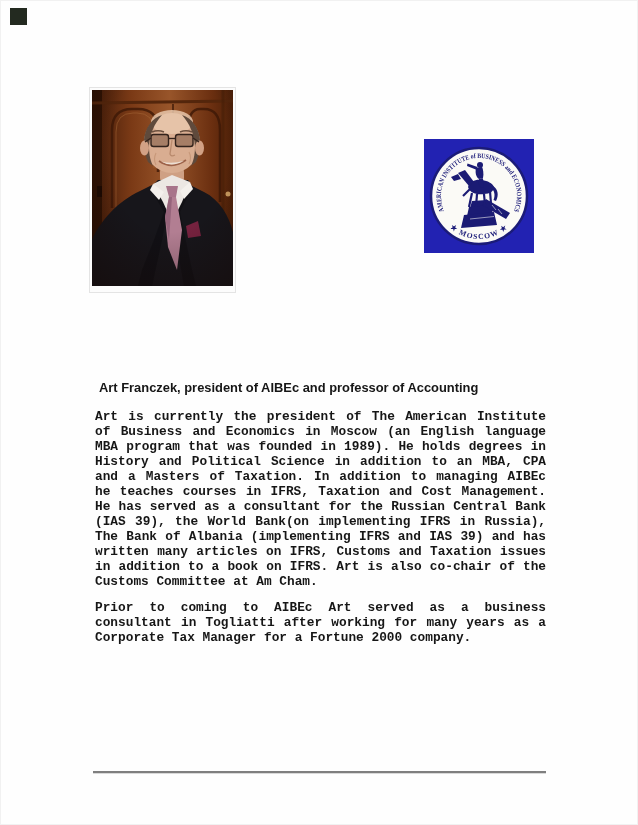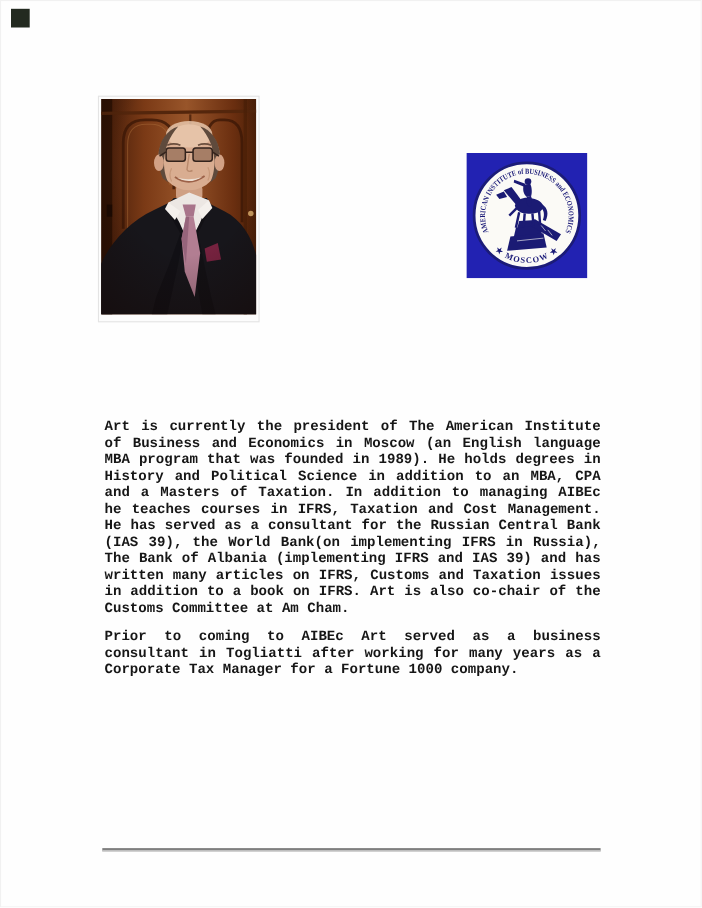--- a/index.html
+++ b/index.html
@@ -149,19 +149,20 @@
         <g stroke="#fbfaf6" stroke-width="0.8" opacity="0.7">
           <line x1="46" y1="80" x2="70" y2="77.5"></line>
           <line x1="68" y1="66" x2="72" y2="71"></line>
           <line x1="74" y1="70" x2="78" y2="75"></line>
         </g>
       </g>
     </svg>
   </div>
 
   <div class="bio">
+    <h1 class="bio-heading">Art Franczek, president of AIBEc and professor of Accounting</h1>
     <p class="bio-par">Art is currently the president of The American Institute of Business and Economics in Moscow (an English language MBA program that was founded in 1989). He holds degrees in History and Political Science in addition to an MBA, CPA and a Masters of Taxation. In addition to managing AIBEc he teaches courses in IFRS, Taxation and Cost Management. He has served as a consultant for the Russian Central Bank (IAS 39), the World Bank(on implementing IFRS in Russia), The Bank of Albania (implementing IFRS and IAS 39) and has written many articles on IFRS, Customs and Taxation issues in addition to a book on IFRS. Art is also co-chair of the Customs Committee at Am Cham.</p>
-    <p class="bio-par">Prior to coming to AIBEc Art served as a business consultant in Togliatti after working for many years as a Corporate Tax Manager for a Fortune 1000 company.</p>
+    <p class="bio-par">Prior to coming to AIBEc Art served as a business consultant in Togliatti after working for many years as a Corporate Tax Manager for a Fortune 2000 company.</p>
   </div>
 
   <div class="divider" style="background:#7f7f7f;border-bottom:1px solid #d9d9d9;"></div>
 
 </div>
 
 </body></html>

